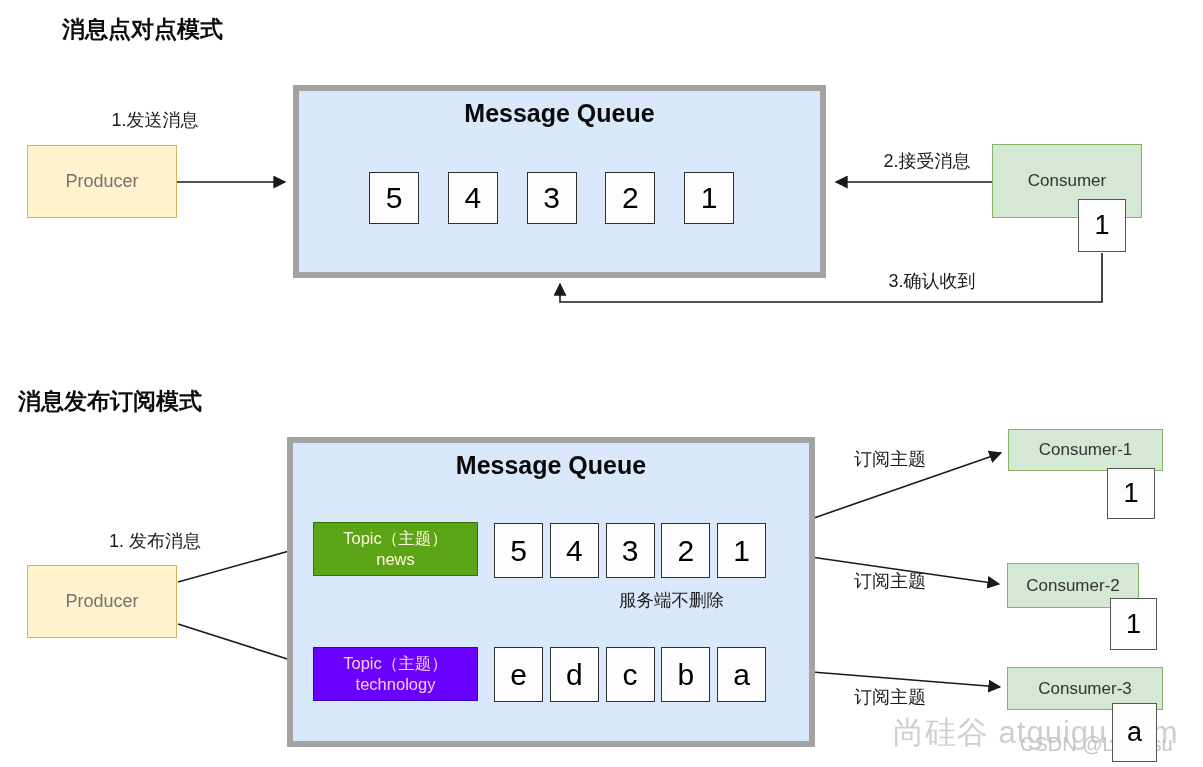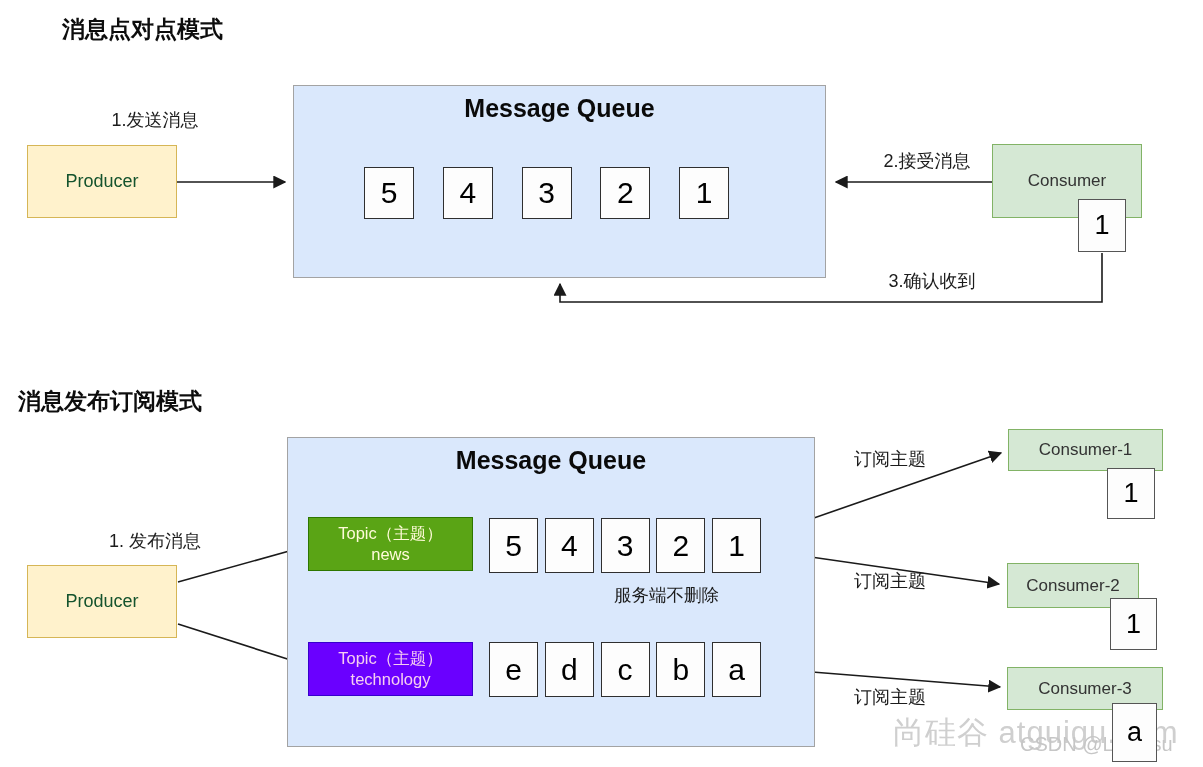--- a/index.html
+++ b/index.html
@@ -10,22 +10,22 @@
   .abs{position:absolute;}
   
   #connectors{position:absolute;left:0;top:0;width:1203px;height:767px;z-index:1;}
   
   .wm-main{left:893px;top:712px;font-size:31px;color:#cfcfcf;letter-spacing:1px;z-index:1;white-space:nowrap;}
   .wm-sub{left:1020px;top:733px;font-size:20px;color:#c6c6c6;z-index:1;white-space:nowrap;}
   
   .sec-title{font-size:23px;font-weight:800;color:#0d0d0d;z-index:2;white-space:nowrap;}
   
   .node{z-index:2;display:flex;align-items:center;justify-content:center;box-sizing:border-box;text-align:center;}
-  .producer{width:150px;height:73px;background:#fff2cc;border:1px solid #d6b656;font-size:18px;color:#14532d;align-items:center;}
-  .mq{background:#dae8fc;border:1px solid #a3a3a3;}
+  .producer{width:150px;height:73px;background:#fff2cc;border:1px solid #d6b656;font-size:18px;color:#737373;align-items:center;}
+  .mq{background:#dae8fc;border:6px solid #a3a3a3;}
   .mq-title{position:absolute;left:0;top:8px;width:100%;text-align:center;font-size:25px;font-weight:800;color:#0a0a0a;}
   .qrow{position:absolute;display:flex;justify-content:space-between;}
   .qbox{background:#fdfdfd;border:1.5px solid #2f2f2f;box-sizing:border-box;display:flex;align-items:center;justify-content:center;font-size:30px;color:#000;}
   .qbox.sep{width:50px;height:52px;}
   .qbox.tight{width:49px;height:55px;}
   .pink-note{width:183px;height:41px;background:#f8cecc;border:1px solid #b85450;font-size:16.5px;color:#1c1c1c;}
   .consumer{background:#d5e8d4;border:1px solid #82b366;font-size:17px;color:#333;text-align:center;}
   .itembox{z-index:3;background:#fdfdfd;border:1.5px solid #555;box-sizing:border-box;display:flex;align-items:center;justify-content:center;font-size:27px;color:#000;}
   .arrow-label{font-size:18px;color:#1c1c1c;z-index:2;white-space:nowrap;text-align:center;}
   .topic{width:165px;height:54px;z-index:2;display:flex;flex-direction:column;align-items:center;justify-content:center;font-size:16.5px;line-height:1.25;box-sizing:border-box;text-align:left;}

